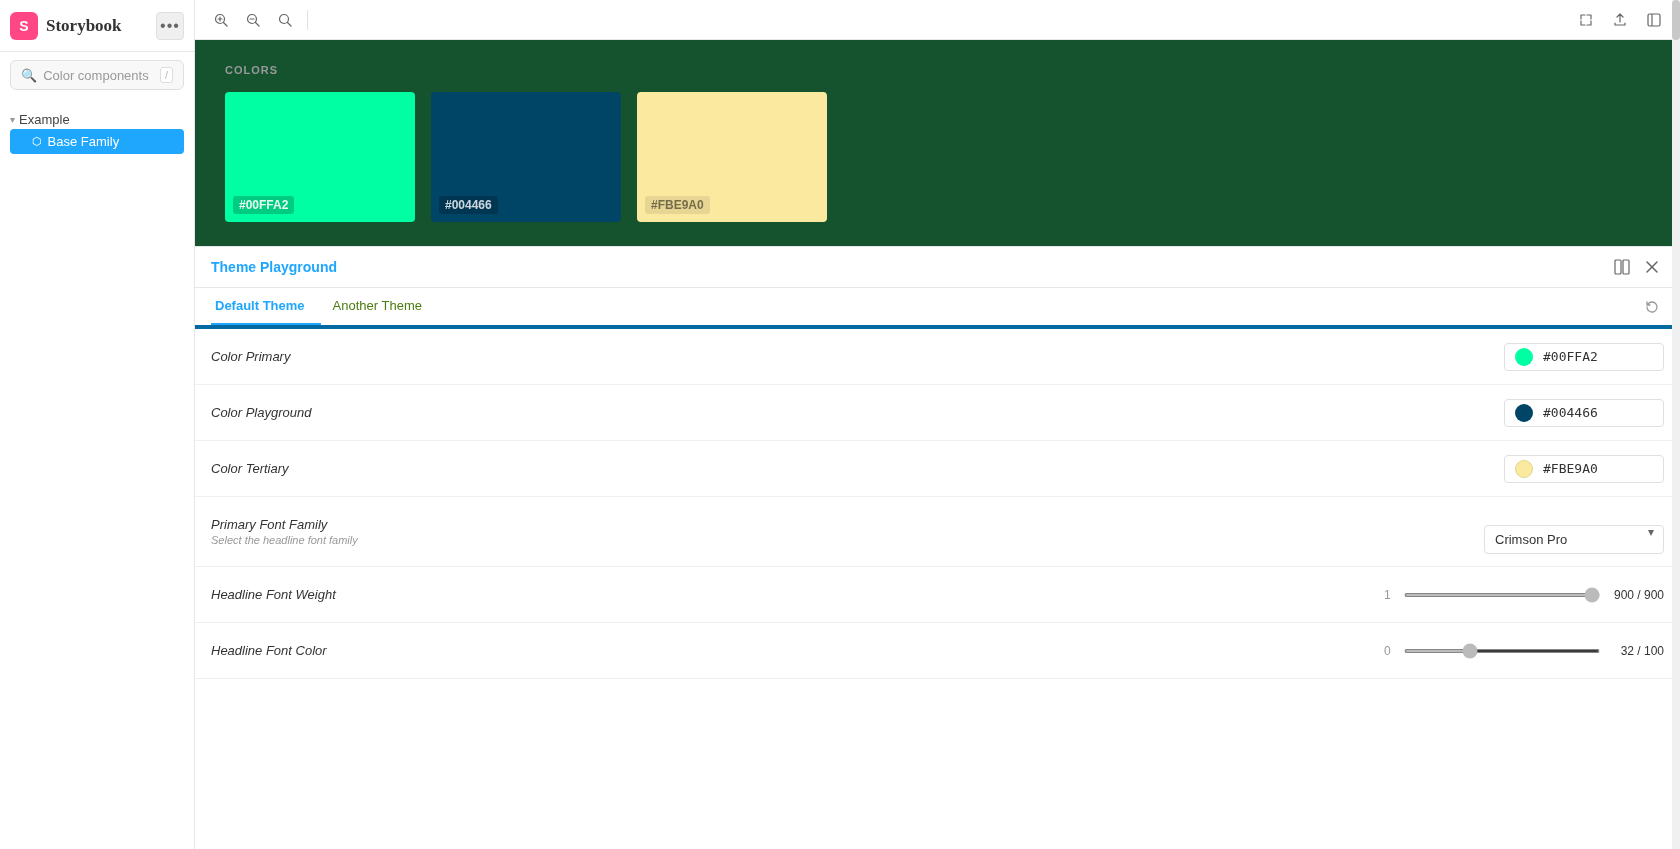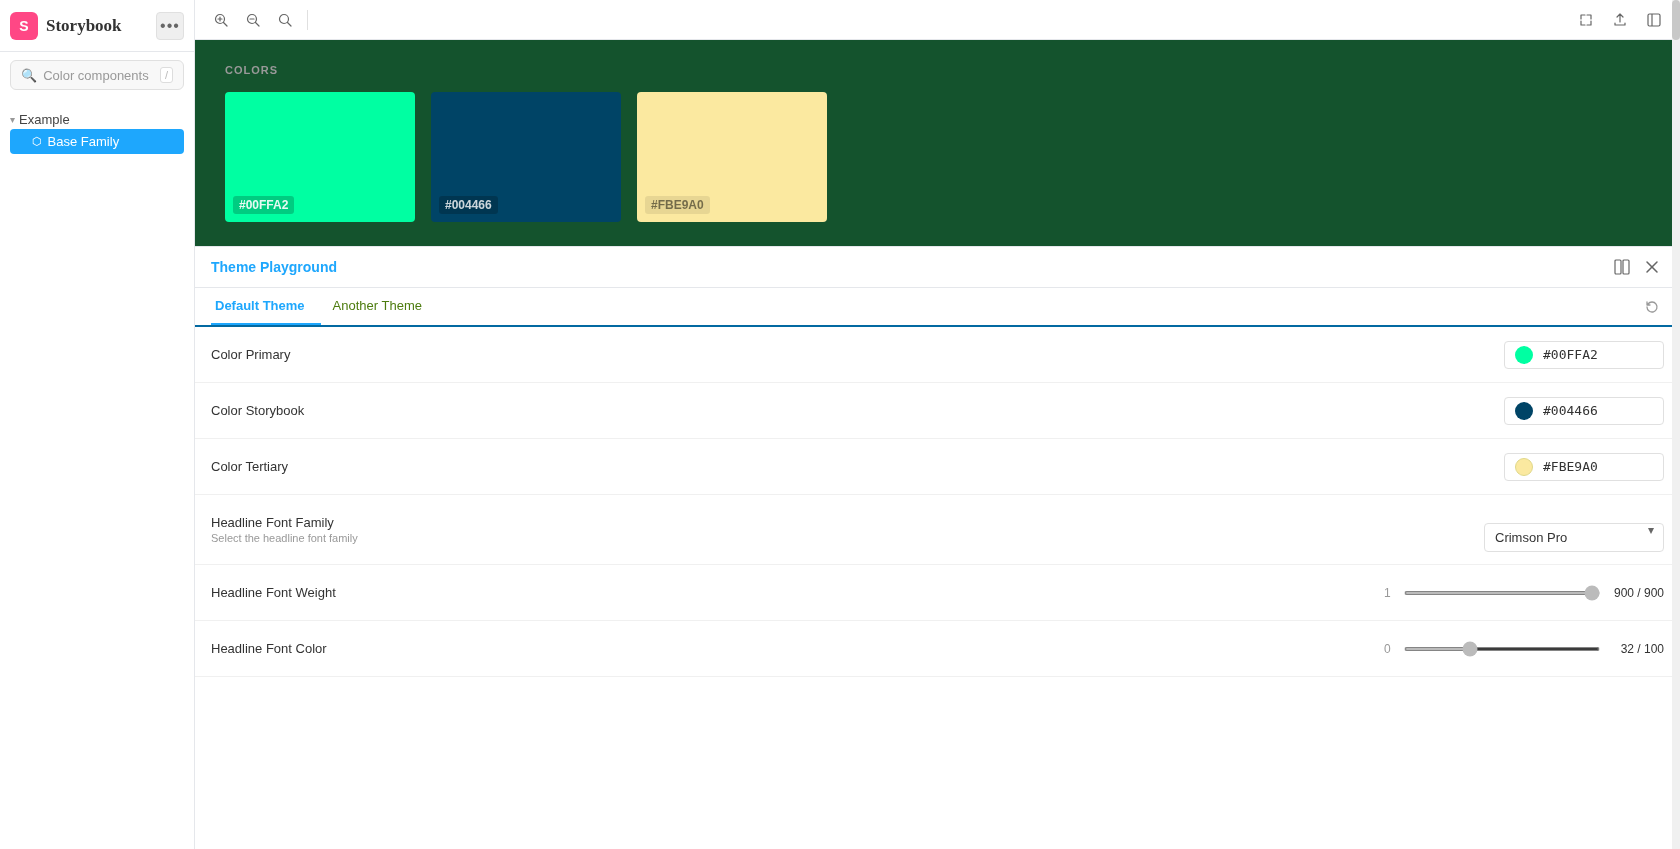--- a/index.html
+++ b/index.html
@@ -233,21 +233,21 @@
       align-items: center;
       justify-content: center;
       color: #666;
       font-size: 14px;
     }
 
     
     .theme-tabs {
       display: flex;
       align-items: center;
-      border-bottom: 2px solid #0369a1;
+      border-bottom: 4px solid #0369a1;
       padding: 0 16px;
       position: relative;
     }
     .theme-tab {
       padding: 10px 16px 10px 4px;
       font-size: 13px;
       cursor: pointer;
       color: #4d7c0f;
       border-bottom: 2px solid transparent;
       margin-right: 8px;
@@ -269,20 +269,21 @@
       display: flex;
       align-items: center;
       padding: 12px 16px;
       border-bottom: 1px solid #f0f0f0;
       min-height: 56px;
     }
     .property-label {
       flex: 1;
       font-size: 13px;
       color: #333;
+      font-style: italic;
     }
     .property-sublabel {
       font-size: 11px;
       color: #999;
       margin-top: 2px;
     }
     .property-control {
       display: flex;
       align-items: center;
       gap: 10px;
@@ -508,21 +509,21 @@
         <div class="property-control">
           <div class="color-dot-control">
             <div class="color-dot" style="background:#00FFA2;"></div>
             <span class="color-hex">#00FFA2</span>
           </div>
         </div>
       </div>
 
       <div class="property-row">
         <div class="property-label">
-          <span>Color Storybook</span>
+          <span>Color Playground</span>
         </div>
         <div class="property-control">
           <div class="color-dot-control">
             <div class="color-dot" style="background:#004466;"></div>
             <span class="color-hex">#004466</span>
           </div>
         </div>
       </div>
 
       <div class="property-row">
@@ -532,21 +533,21 @@
         <div class="property-control">
           <div class="color-dot-control">
             <div class="color-dot" style="background:#FBE9A0;border:1px solid #e0d88a;"></div>
             <span class="color-hex">#FBE9A0</span>
           </div>
         </div>
       </div>
 
       <div class="property-row">
         <div class="property-label">
-          <div>Headline Font Family</div>
+          <div>Primary Font Family</div>
           <div class="property-sublabel">Select the headline font family</div>
         </div>
         <div class="property-control">
           <div class="select-wrapper">
             <select class="select-control">
               <option>Crimson Pro</option>
               <option>Hepta Slab</option>
               <option>Inter</option>
               <option>Georgia</option>
             </select>

